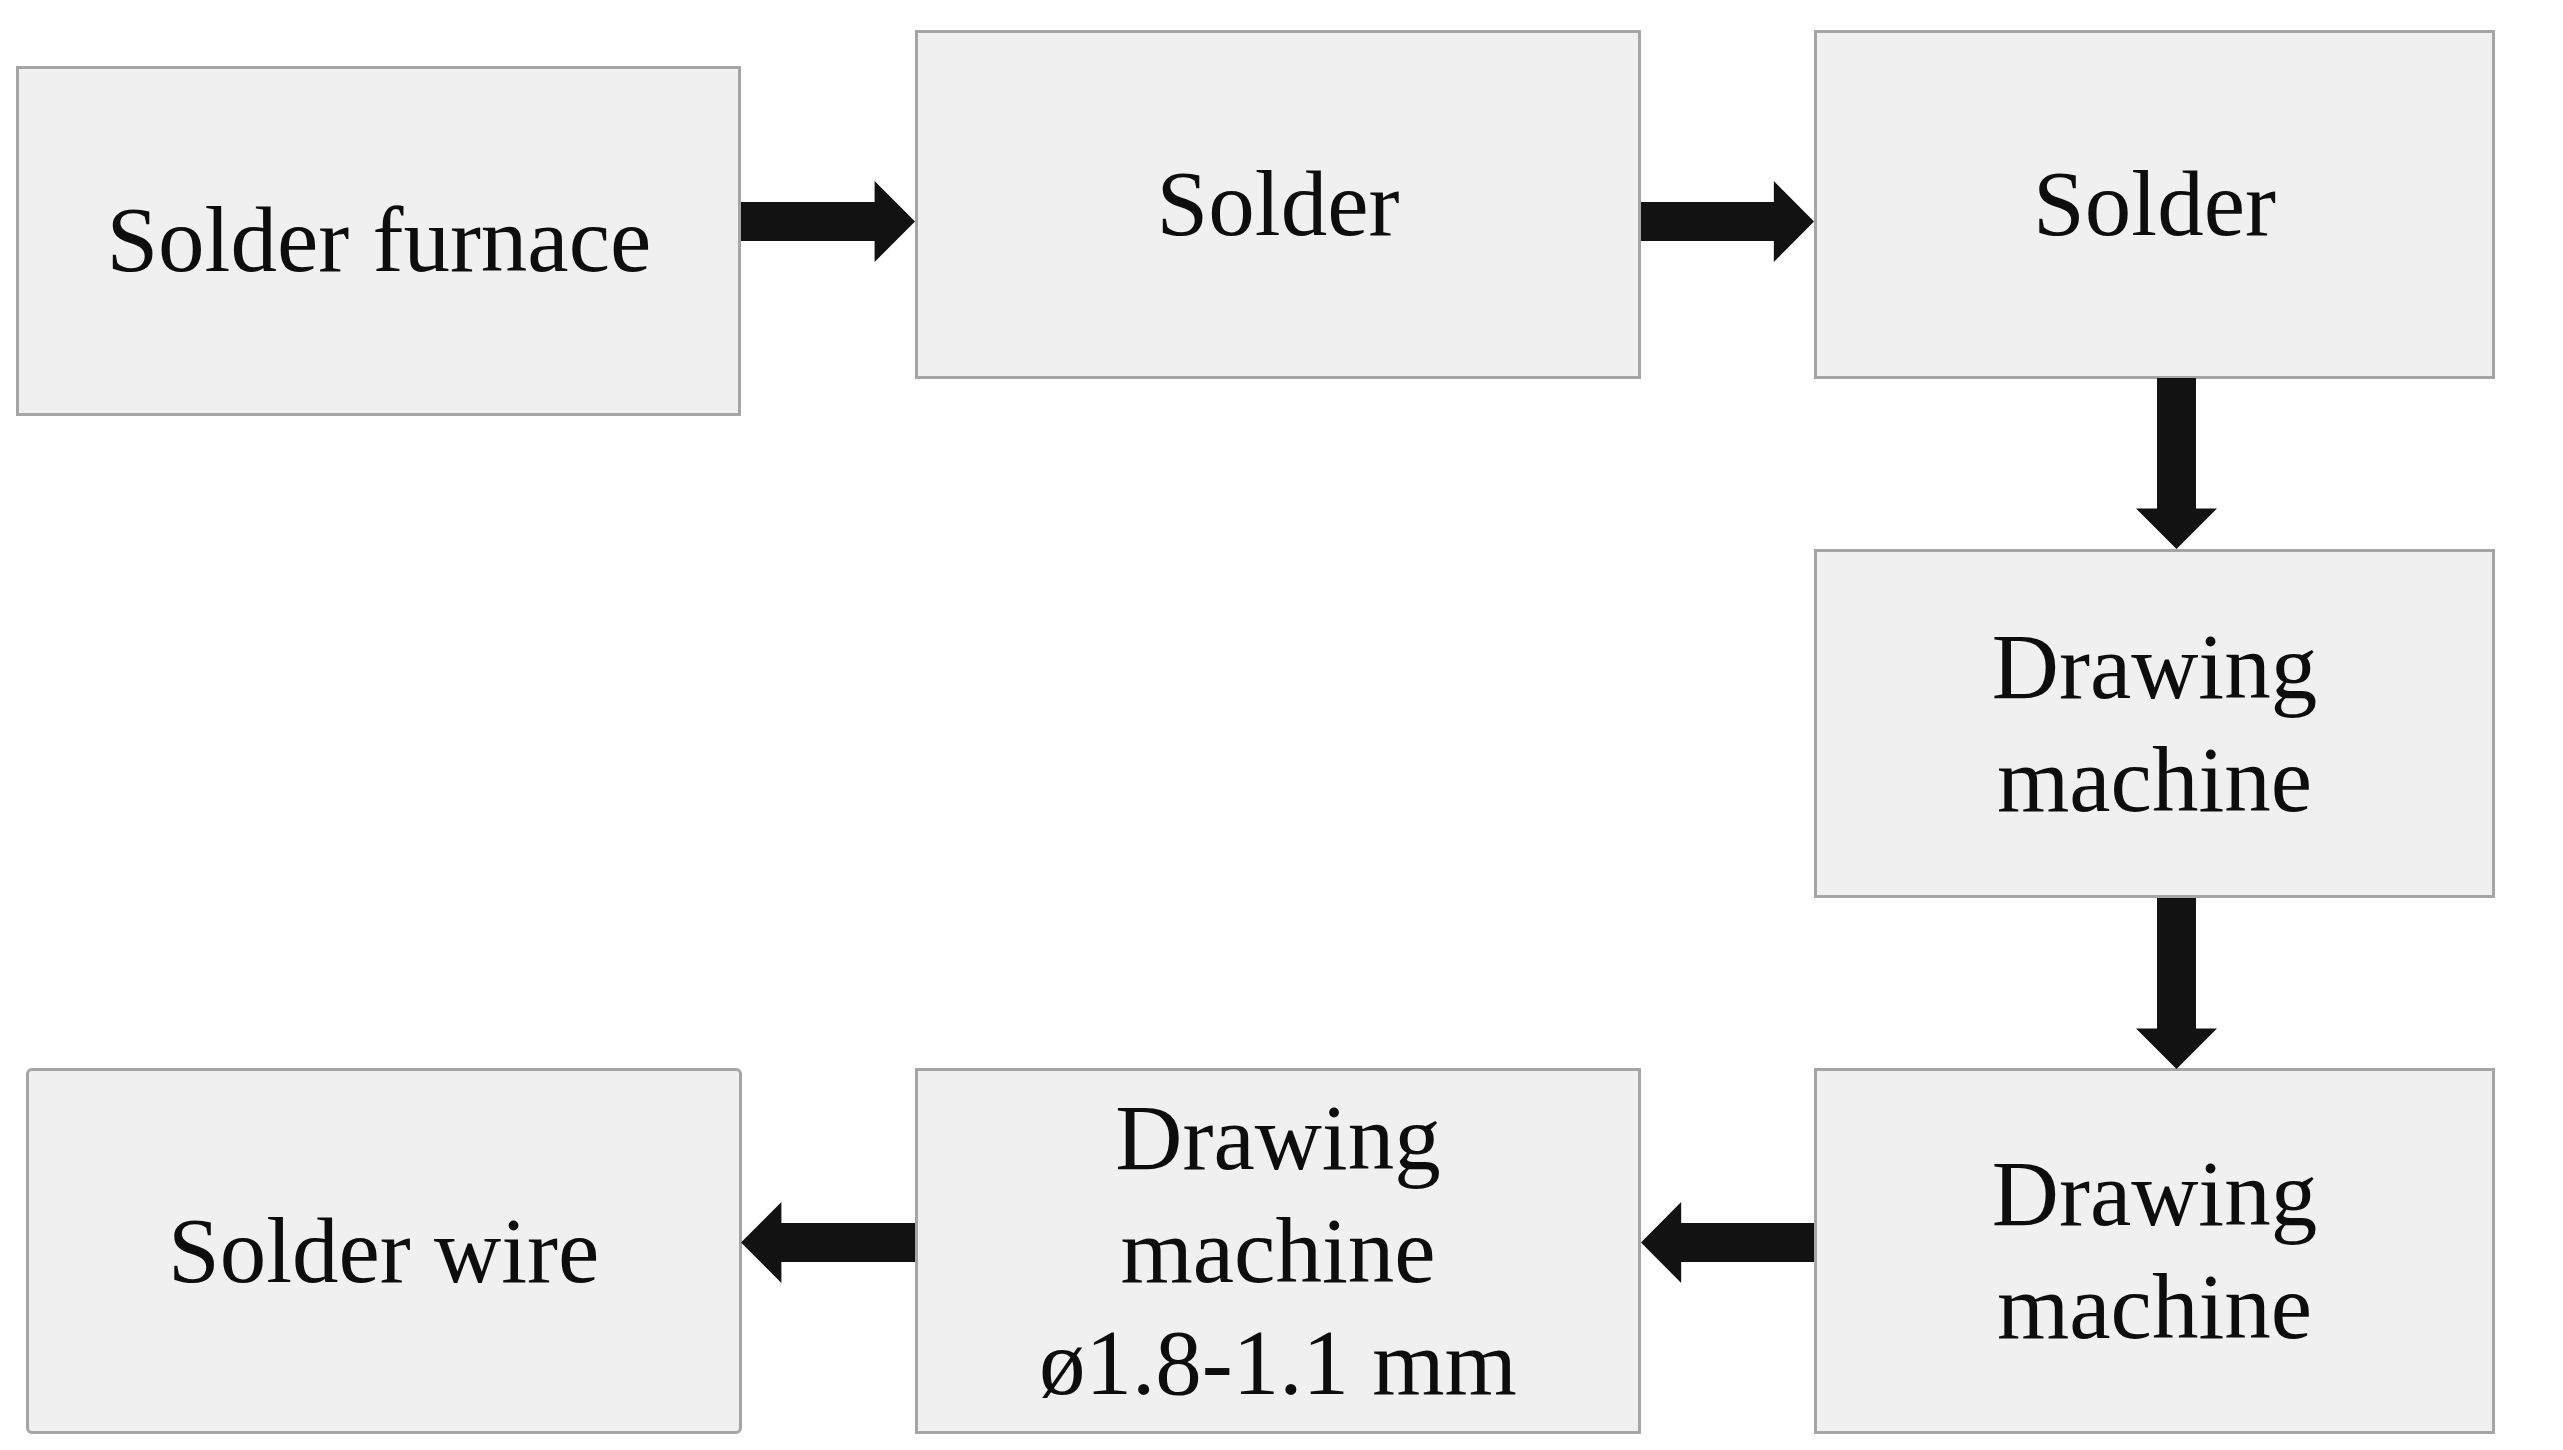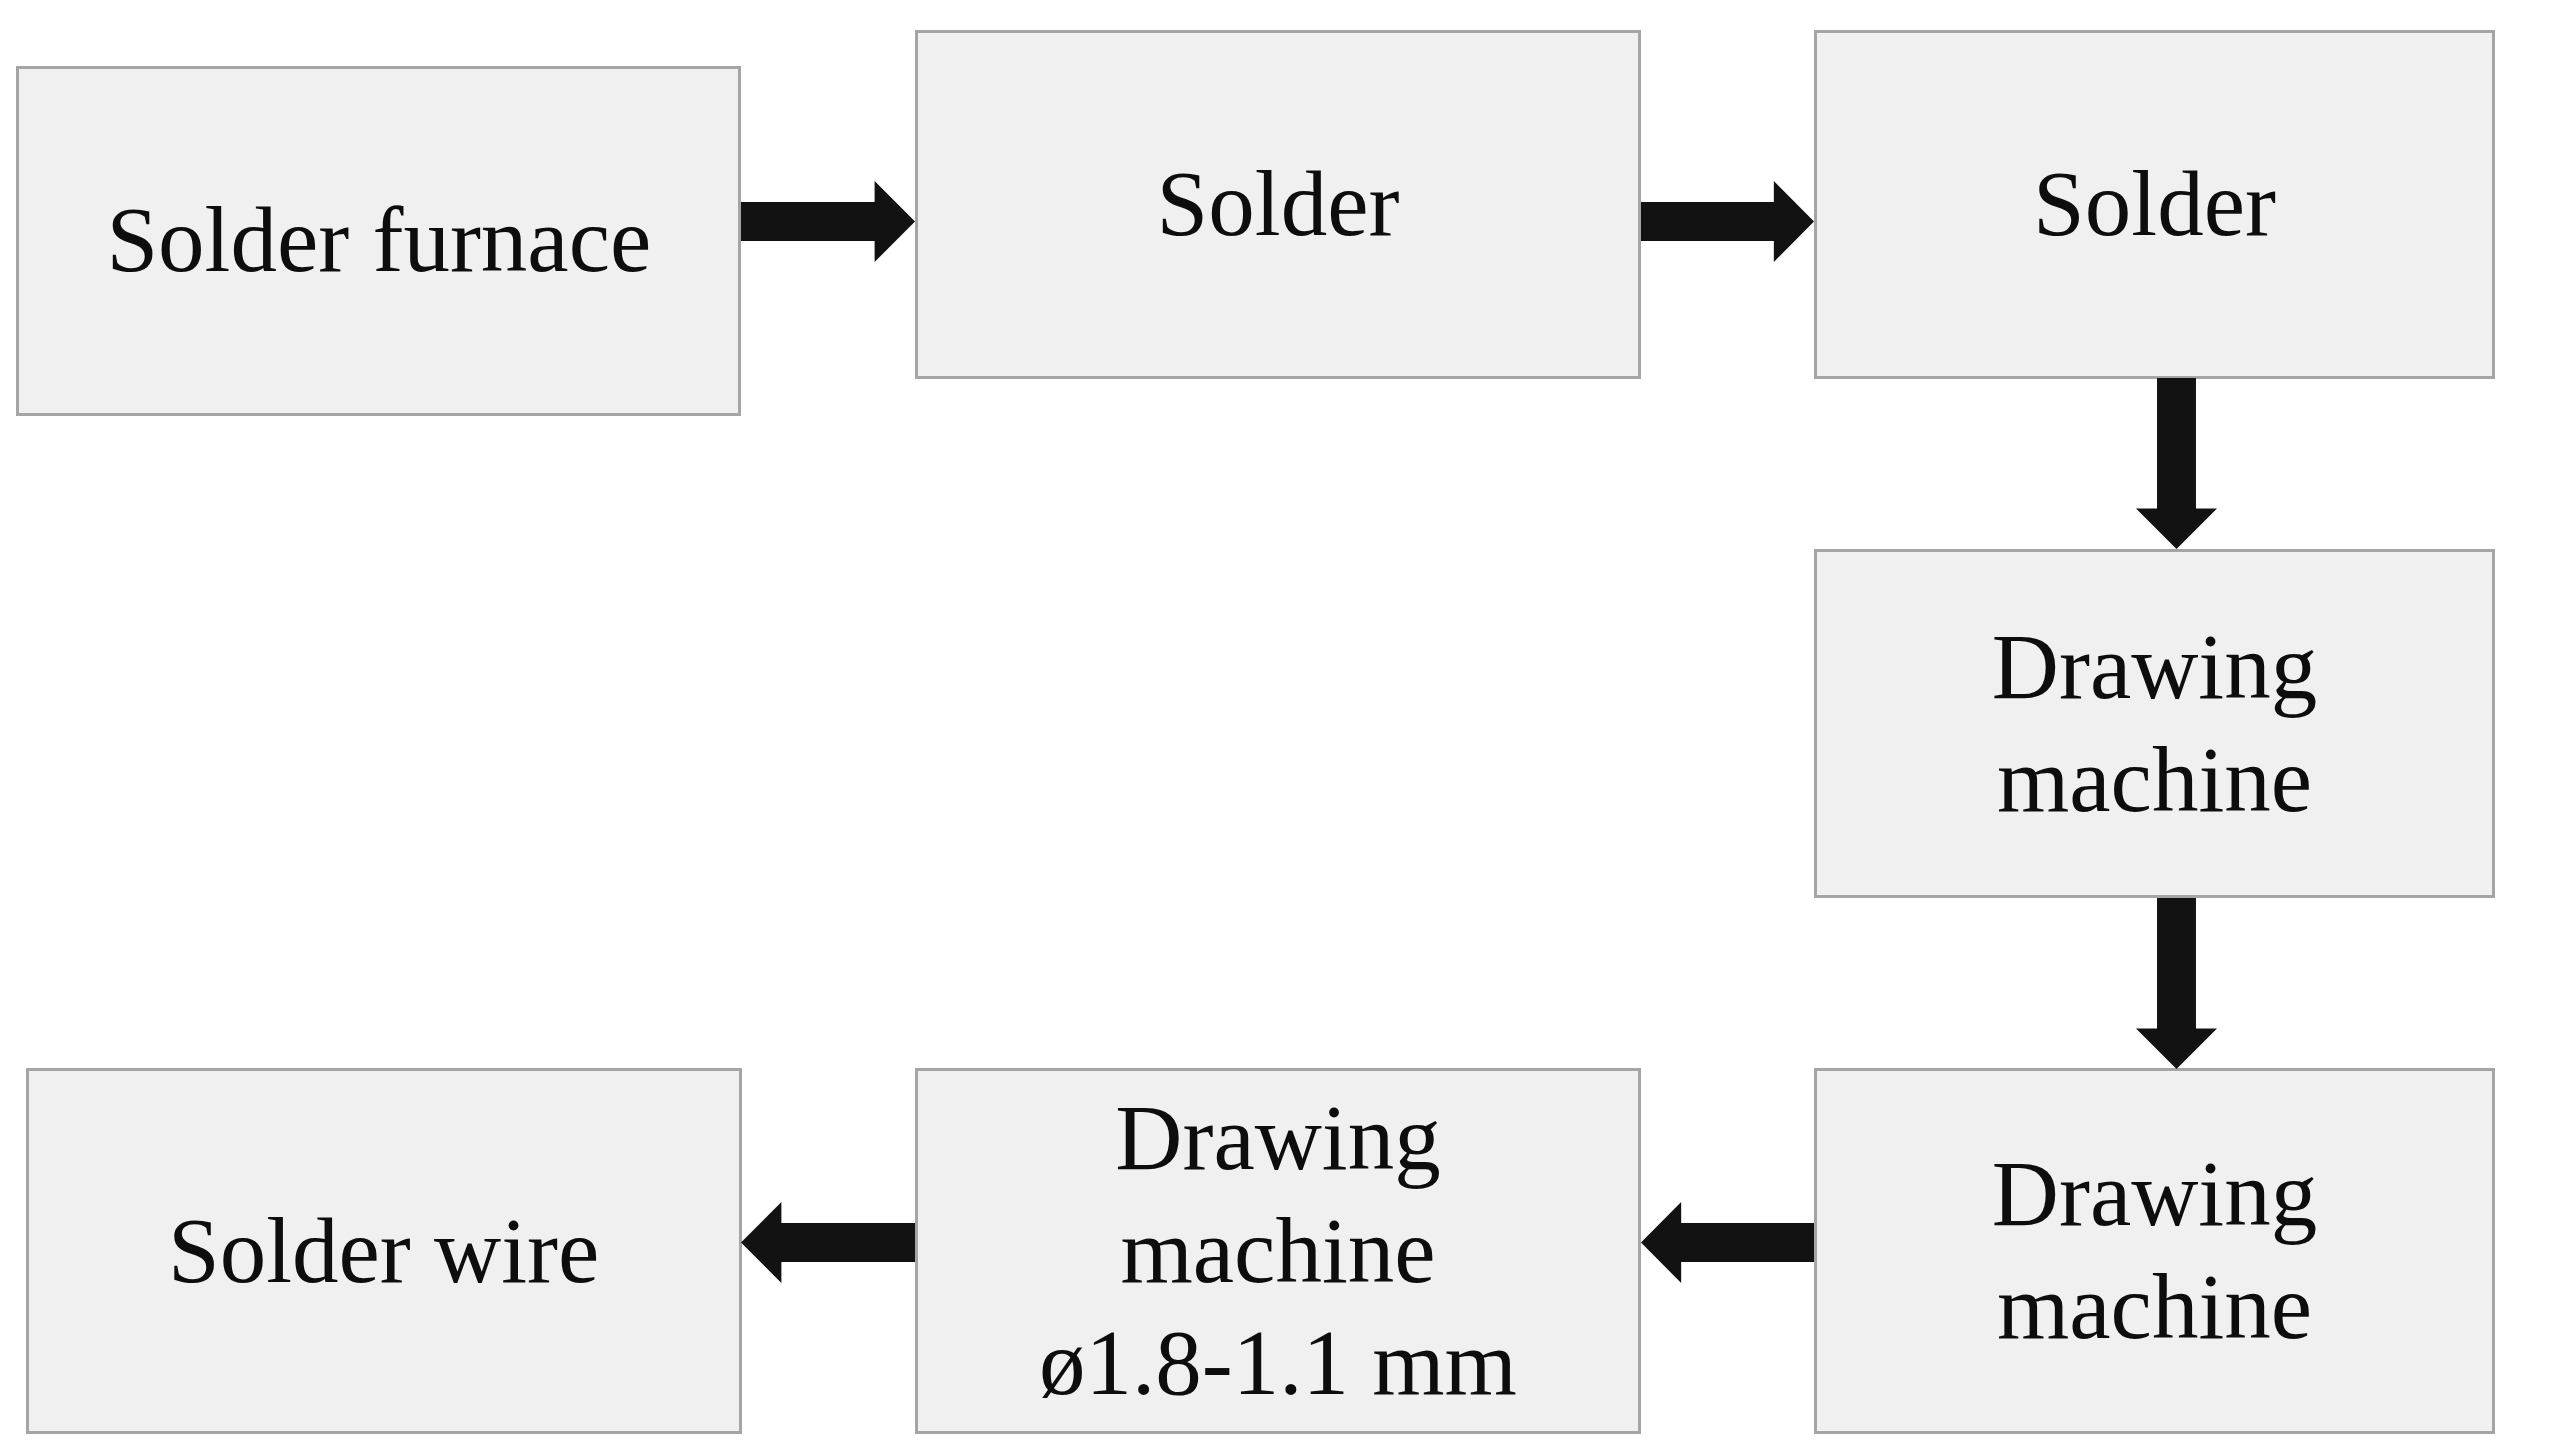--- a/index.html
+++ b/index.html
@@ -40,21 +40,21 @@
   }
   .arrow svg { display: block; width: 100%; height: 100%; }
 
   
   #node-solder-furnace        { left: 16.3px;   top: 29.5px;   width: 725px; height: 350px; margin-top: 36px; }
   #node-solder-billet-casting { left: 915px; top: 29.5px;   width: 726px; height: 349px; }
   #node-solder-extruder       { left: 1814px; top: 29.5px;   width: 681px; height: 349px; }
   #node-drawing-machine-1     { left: 1814px; top: 549px;  width: 681px; height: 349px; }
   #node-drawing-machine-2     { left: 1814px; top: 1068px; width: 681px; height: 366px; }
   #node-drawing-machine-3     { left: 915px; top: 1068px; width: 726px; height: 366px; }
-  #node-solder-wire           { left: 25.6px;   top: 1068px; width: 716px; height: 366px; }
+  #node-solder-wire           { left: 25.6px;   top: 1068px; width: 716px; height: 366px; border-radius: 6px; }
 
   
   #arrow-1 { left: 741px;  top: 181px;  width: 174px; height: 81px; }
   #arrow-2 { left: 1641px; top: 181px;  width: 173px; height: 81px; }
   #arrow-3 { left: 2136px; top: 378px;  width: 81px; height: 171px; }
   #arrow-4 { left: 2136px; top: 898px; width: 81px; height: 171px; }
   #arrow-5 { left: 1641px; top: 1202px; width: 173px; height: 81px; }
   #arrow-6 { left: 741px;  top: 1202px; width: 174px; height: 81px; }
 </style>
 </head>

